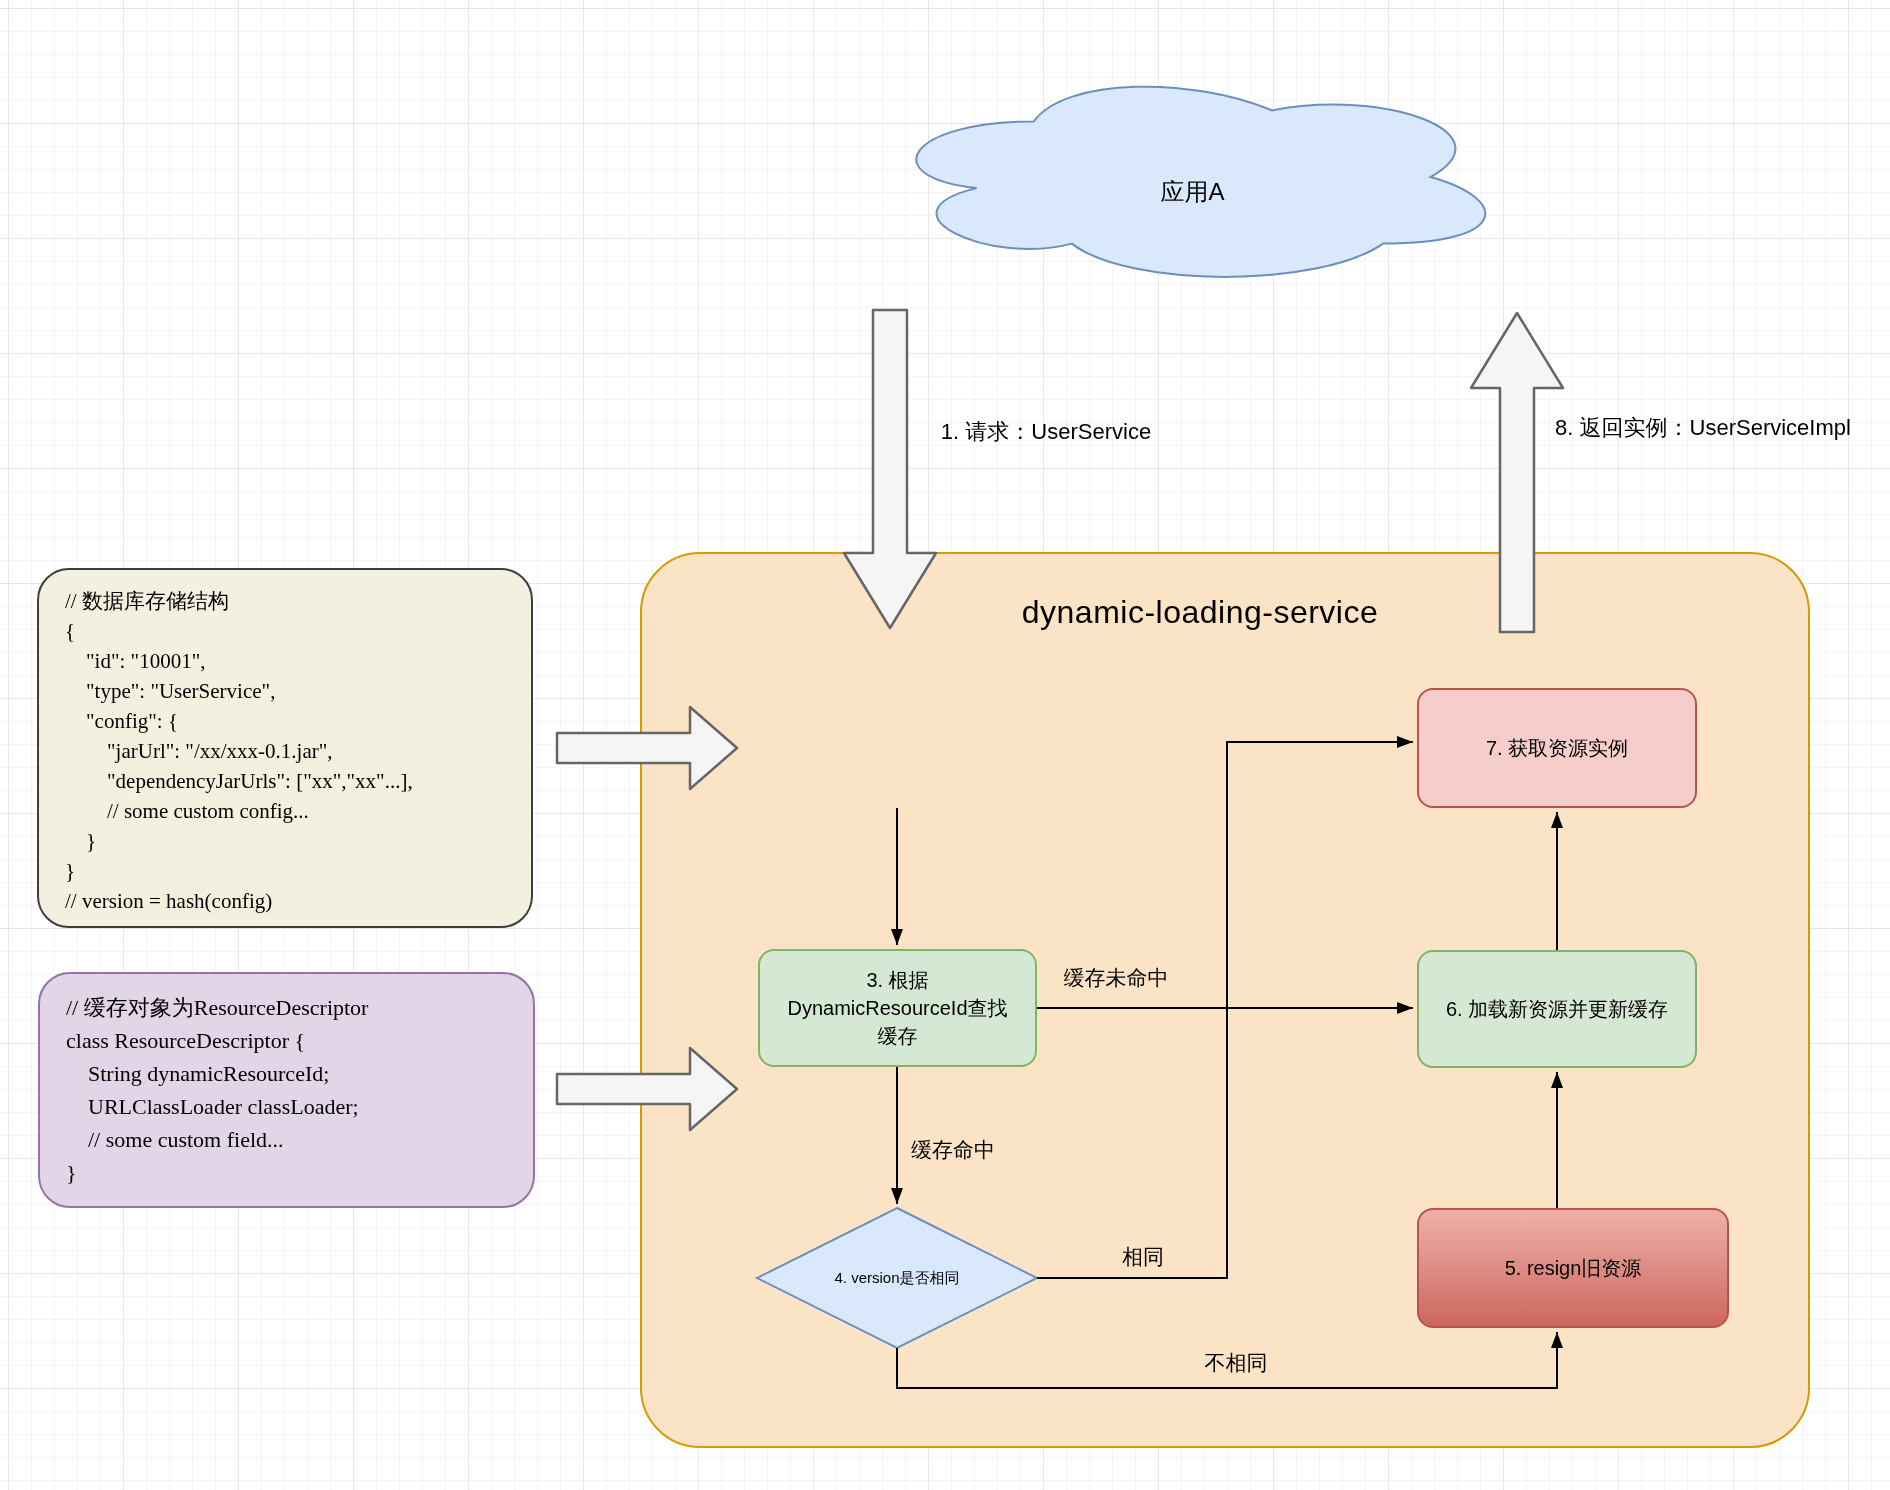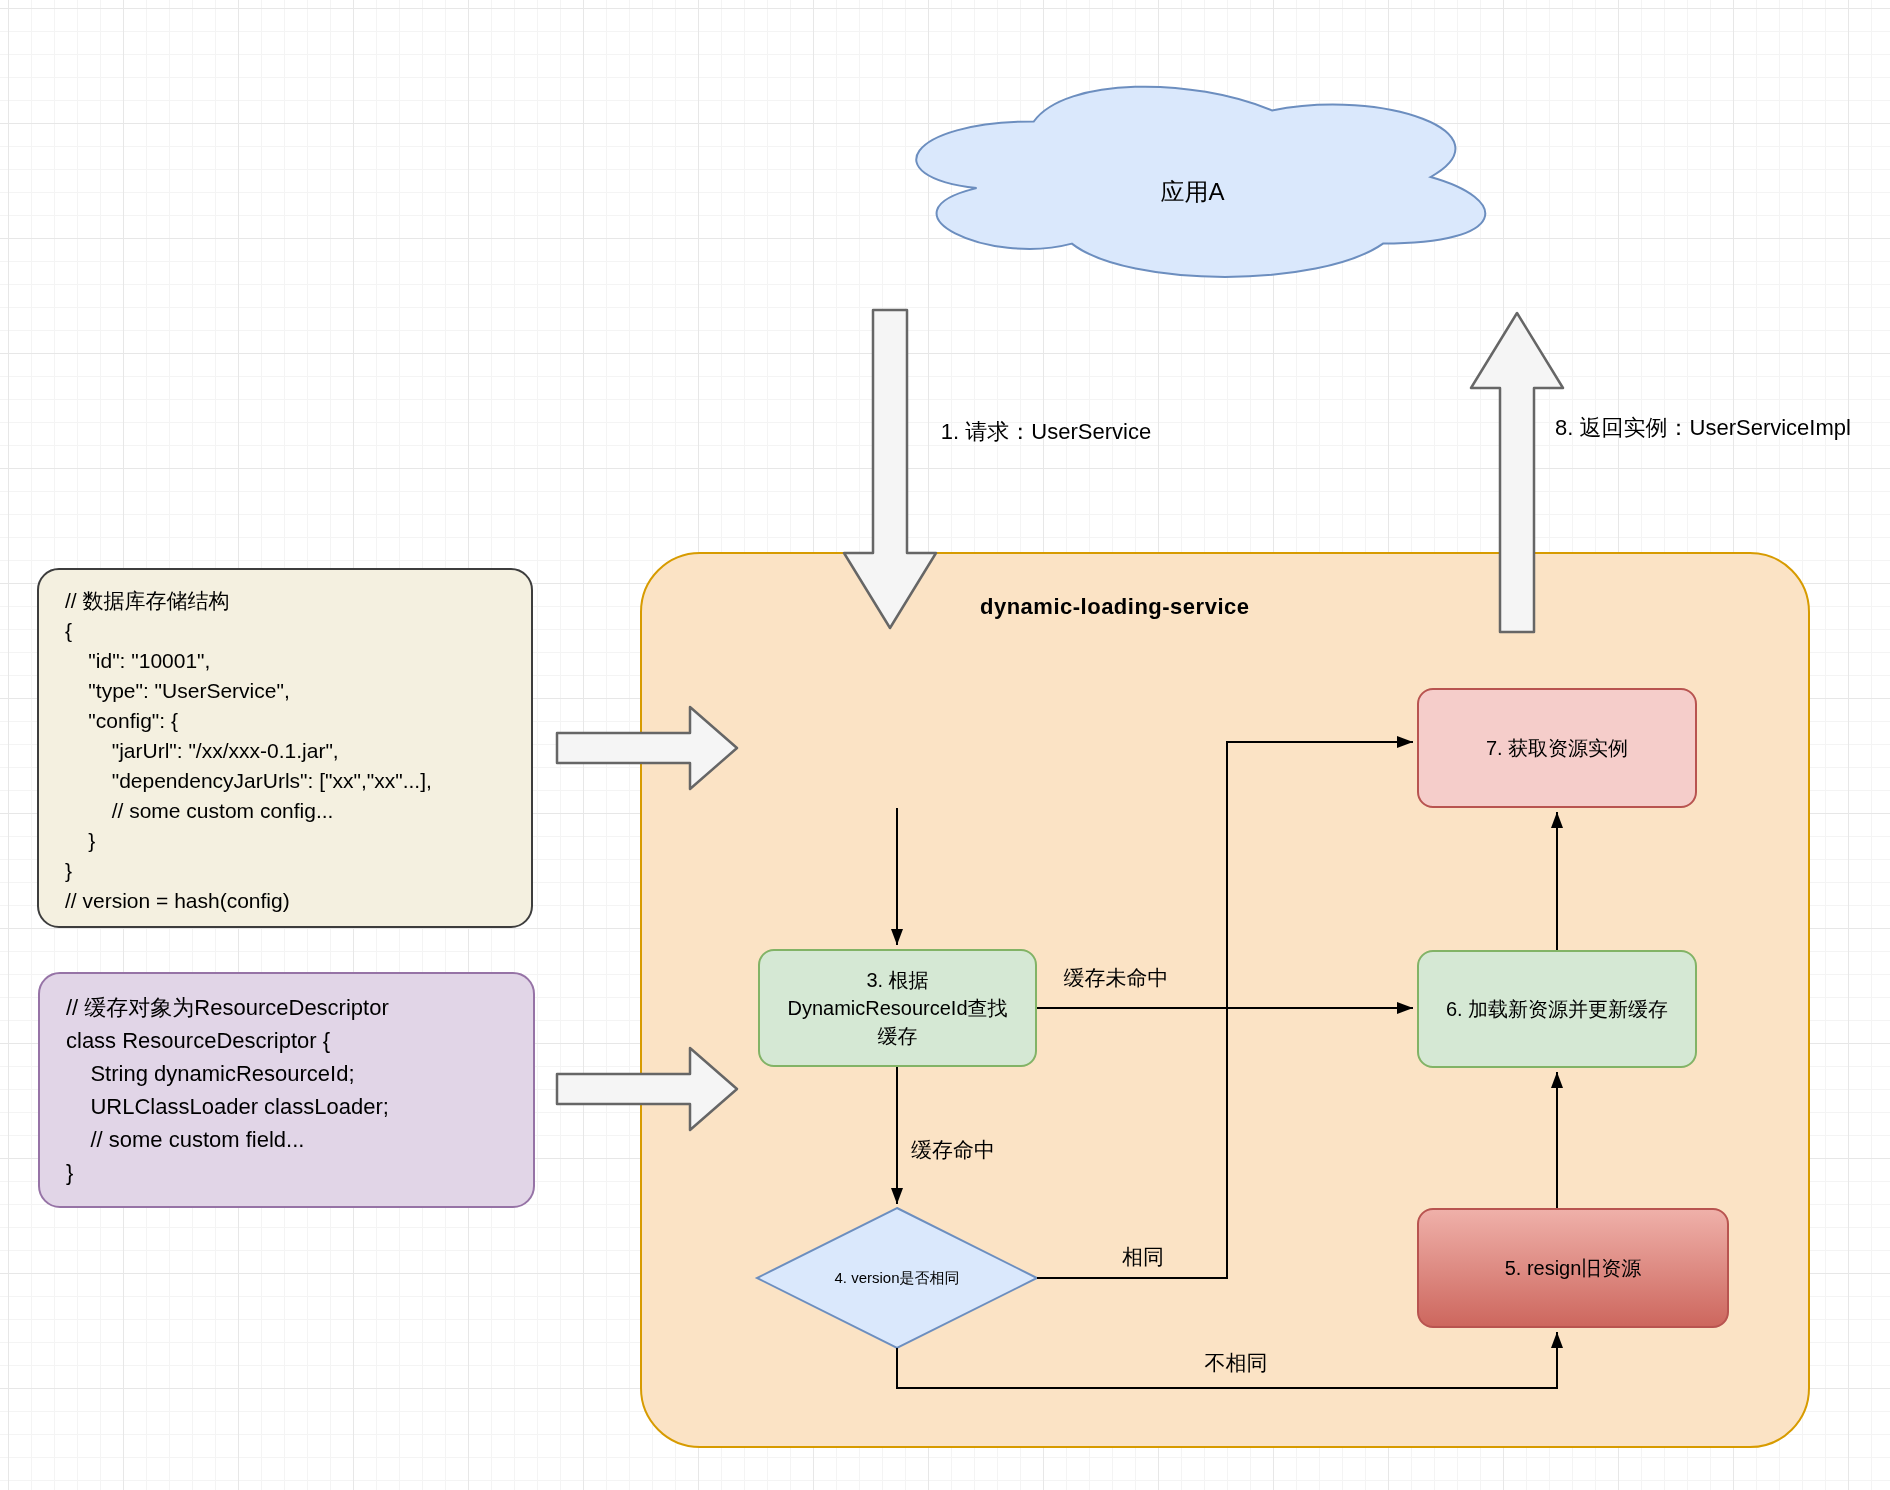--- a/index.html
+++ b/index.html
@@ -16,22 +16,22 @@
   }
   .abs{position:absolute;}
   
   #service-container{
     left:640px;top:552px;width:1170px;height:896px;
     background:var(--container-fill);
     border:2px solid var(--container-border);
     border-radius:60px;box-sizing:border-box;
   }
   #service-title{
-    left:980px;top:594px;width:440px;text-align:left;
-    font-size:22px;color:#000;letter-spacing:0.5px;font-weight:bold;
+    left:980px;top:594px;width:440px;text-align:center;
+    font-size:32px;color:#000;letter-spacing:0.5px;
   }
   
   #cloud-wrap{left:875px;top:66px;width:635px;height:222px;}
   #cloud-wrap svg{overflow:visible;display:block;}
   #cloud-label{
     left:875px;top:66px;width:635px;height:222px;
     display:flex;align-items:center;justify-content:center;
     padding-top:30px;box-sizing:border-box;
     font-size:24px;color:#000;
   }
@@ -65,23 +65,24 @@
   }
   #label-cache-miss{left:1116px;top:978px;}
   #label-cache-hit{left:953px;top:1150px;}
   #label-same{left:1113px;top:1257px;margin-left:30px;}
   #label-not-same{left:1236px;top:1363px;}
   .big-arrow-label{font-size:22px;color:#000;white-space:nowrap;transform:translate(-50%,-50%);}
   #label-request{left:1046px;top:432px;}
   #label-return{left:1703px;top:428px;}
   
   .note{
-    box-sizing:border-box;border-radius:22px;
+    box-sizing:border-box;border-radius:32px;
     font-size:21px;line-height:30px;color:#000;white-space:pre;
     padding:16px 26px;
+    font-family:Liberation Serif, serif;
   }
   #note-db{left:37px;top:568px;width:496px;height:360px;
     background:var(--note-fill);border:2px solid var(--note-border);}
   #note-cache{left:38px;top:972px;width:497px;height:236px;
     background:var(--purple-fill);border:2px solid var(--purple-border);
     font-size:22px;line-height:33px;padding:20px 26px;
     display:flex;flex-direction:column;justify-content:center;}
 </style>
 </head>
 <body>

